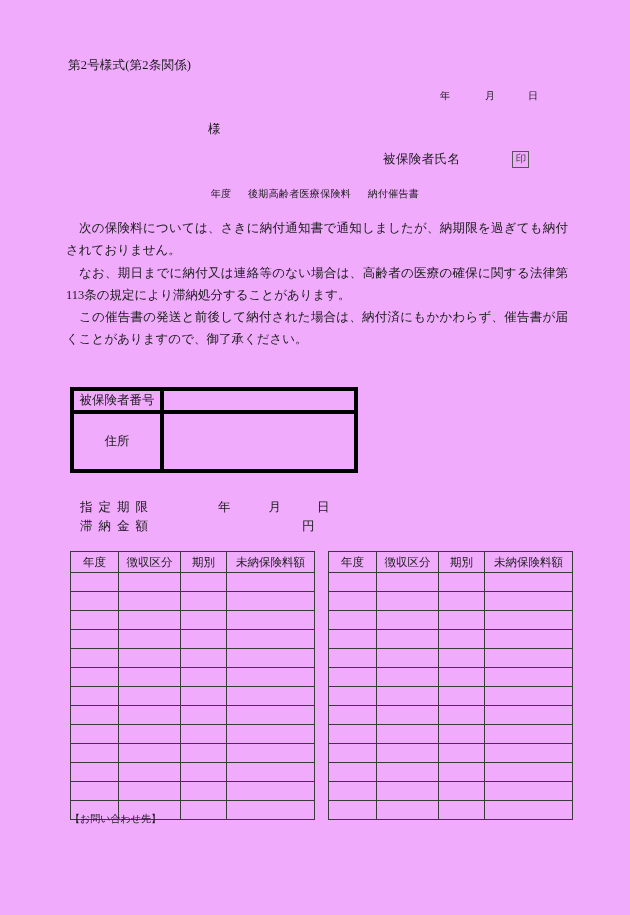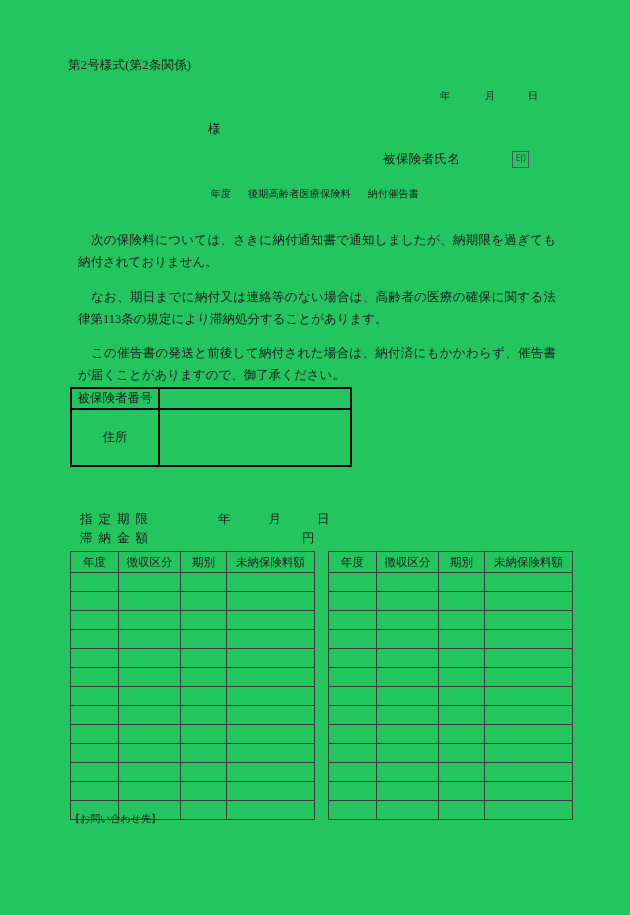--- a/index.html
+++ b/index.html
@@ -12,21 +12,21 @@
     height: 915px;
     position: relative;
     font-family: "Liberation Serif", "DejaVu Serif", serif;
     color: #1a1a1a;
     font-size: 12.5px;
     overflow: hidden;
   }
   .page {
     position: absolute;
     inset: 0;
-    background: #22c55e;
+    background: #f0abfc;
   }
 
   
   .form-code {
     position: absolute;
     left: 68px;
     top: 57px;
     font-size: 12.5px;
     letter-spacing: 0.2px;
     white-space: nowrap;
@@ -92,53 +92,53 @@
   .body-text {
     position: absolute;
     left: 66px;
     top: 217px;
     width: 502px;
     font-size: 12.5px;
     line-height: 1.78;
     text-align: justify;
   }
   .body-text p {
-    margin: 12px;
+    margin: 0;
     text-indent: 13px;
   }
 
   
   .info-table {
     position: absolute;
     left: 70px;
     top: 387px;
     border-collapse: collapse;
     font-size: 12.5px;
   }
   .info-table td {
-    border: 2px solid #000000;
+    border: 4px solid #000000;
     padding: 0;
     vertical-align: middle;
   }
   .info-label {
     width: 86px;
     height: 19px;
     text-align: center;
     white-space: nowrap;
   }
   .info-val-short { width: 108px; }
   .info-val-long  { width: 190px; }
   .info-addr-label { height: 55px; width: 52px; text-align:center; }
   .info-addr-val { width: 190px; }
 
   
   .deadline-block {
     position: absolute;
     left: 80px;
-    top: 510px;
+    top: 498px;
     font-size: 12.5px;
     line-height: 1.55;
     white-space: nowrap;
   }
   .dl-row { display: flex; align-items: baseline; }
   .dl-label {
     display: inline-block;
     width: 138px;
     letter-spacing: 6px;
   }

